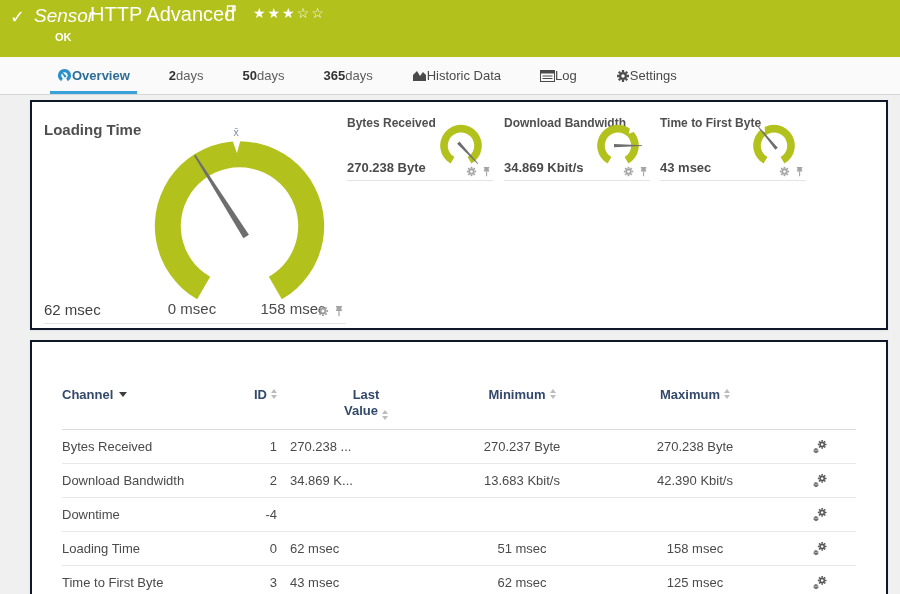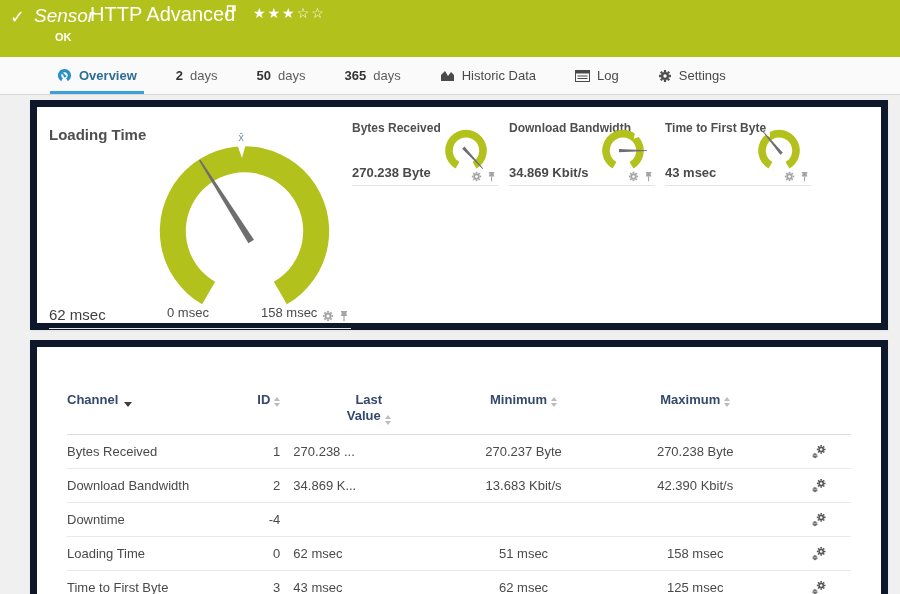--- a/index.html
+++ b/index.html
@@ -17,58 +17,58 @@
   .greenbar{position:absolute;top:0;left:0;right:0;height:57px;background:var(--green);color:#fff}
   .check{position:absolute;left:10px;top:6px;font-size:18px;font-weight:bold;font-family:"DejaVu Sans",sans-serif}
   .sensor-type{position:absolute;left:34px;top:5px;font-style:italic;font-size:19px}
   .sensor-title{position:absolute;left:90px;top:3px;font-size:20px;font-weight:normal}
   .flag{position:absolute;left:226px;top:5px;line-height:0}
   .stars{position:absolute;left:253px;top:5px;font-size:14px;letter-spacing:2px;font-family:"DejaVu Sans",sans-serif}
   .okstatus{position:absolute;left:55px;top:31px;font-size:11px;font-weight:bold}
   
   .tabbar{position:absolute;top:57px;left:0;right:0;height:38px;background:#fafafa;
     border-bottom:1px solid #d6d6d6;display:flex;align-items:stretch;padding-left:57px;gap:39px;box-sizing:border-box}
-  .tab{display:flex;align-items:center;gap:7px;font-size:13px;color:#4a4a4a;position:relative;cursor:pointer;white-space:nowrap}
+  .tab{display:flex;align-items:center;font-size:13px;color:#4a4a4a;position:relative;cursor:pointer;white-space:nowrap}
   .tab .ticon{display:inline-flex;line-height:0}
   .tab.active{color:var(--tabactive);font-weight:bold}
   .tab.active::after{content:"";position:absolute;left:-7px;right:-7px;bottom:0;height:3px;background:var(--blue)}
   .tab b{font-weight:bold;color:#333}
   .tab .days{color:#5e5e5e}
   
-  .panel{position:absolute;left:30px;width:858px;background:#fff;border:7px solid #0f172a;
+  .panel{position:absolute;left:30px;width:858px;background:#fff;border:2px solid #0f172a;
     box-shadow:0 1px 2px rgba(0,0,0,.06);box-sizing:border-box}
   #gauges-panel{top:100px;height:230px}
   #table-panel{top:340px;height:300px}
   
   .tile{position:absolute;border-bottom:1px solid #e4e4e4;box-sizing:border-box}
   #main-tile{left:12px;top:10px;width:302px;height:212px}
   .tile-title{position:absolute;left:0;top:9px;font-size:15px;font-weight:bold;color:#4f4f4f}
   #main-gauge-svg{position:absolute;left:99px;top:12px}
-  .axis-label{position:absolute;top:188px;font-size:13px;color:#4a4a4a;text-align:left}
+  .axis-label{position:absolute;top:188px;font-size:15px;color:#4a4a4a;text-align:center}
   #main-min-label{left:118px;width:60px}
   #main-max-label{left:212px;width:74px}
   .tile-value{position:absolute;left:0;bottom:5px;font-size:15px;color:#3f3f3f}
   .tile-icons{position:absolute;right:2px;bottom:6px;display:flex;gap:5px;align-items:center;line-height:0;opacity:.9;cursor:pointer}
   .small-tile{top:14px;width:146px;height:65px}
   .stitle{position:absolute;left:0;top:0;font-size:12px;font-weight:bold;color:#4f4f4f}
   .sgauge{position:absolute;right:8px;top:4px;line-height:0}
   .svalue{position:absolute;left:0;bottom:5px;font-size:13px;font-weight:bold;color:#4a4a4a}
   .small-tile .tile-icons{bottom:3px}
   
   .tbl{padding:0 30px}
   .thead{display:flex;margin-top:45px;height:43px;border-bottom:1px solid #dcdcdc;
     font-size:13px;font-weight:bold;color:var(--navy);align-items:flex-start;box-sizing:border-box}
   .tr{display:flex;height:33px;align-items:center;border-bottom:1px solid #e9e9e9;font-size:13px;color:var(--text)}
   .c-channel{width:185px}
   .c-id{width:30px;text-align:right;justify-content:flex-end;display:flex}
   .c-last{width:165px;padding-left:13px;box-sizing:border-box}
   .c-min{width:160px;text-align:center}
   .c-max{width:186px;text-align:center}
   .c-gear{width:64px;text-align:center;line-height:0}
-  .th{display:flex;align-items:flex-end}
+  .th{display:flex;align-items:flex-start}
   .th.c-min,.th.c-max{justify-content:center}
   .hl{display:inline-block;width:50px;text-align:center;line-height:1.25}
   .caret{width:0;height:0;border-left:4px solid transparent;border-right:4px solid transparent;
     border-top:5px solid #3d3d3d;display:inline-block;margin-left:6px;margin-top:5px}
   .sort{display:inline-flex;flex-direction:column;gap:2px;margin-left:4px;margin-top:2px}
   .sort i{width:0;height:0;border-left:3.5px solid transparent;border-right:3.5px solid transparent;display:block}
   .sort .up{border-bottom:4px solid #bcbcbc}
   .sort .dn{border-top:4px solid #bcbcbc}
   .gearbtn{cursor:pointer;display:inline-block}
 </style>

